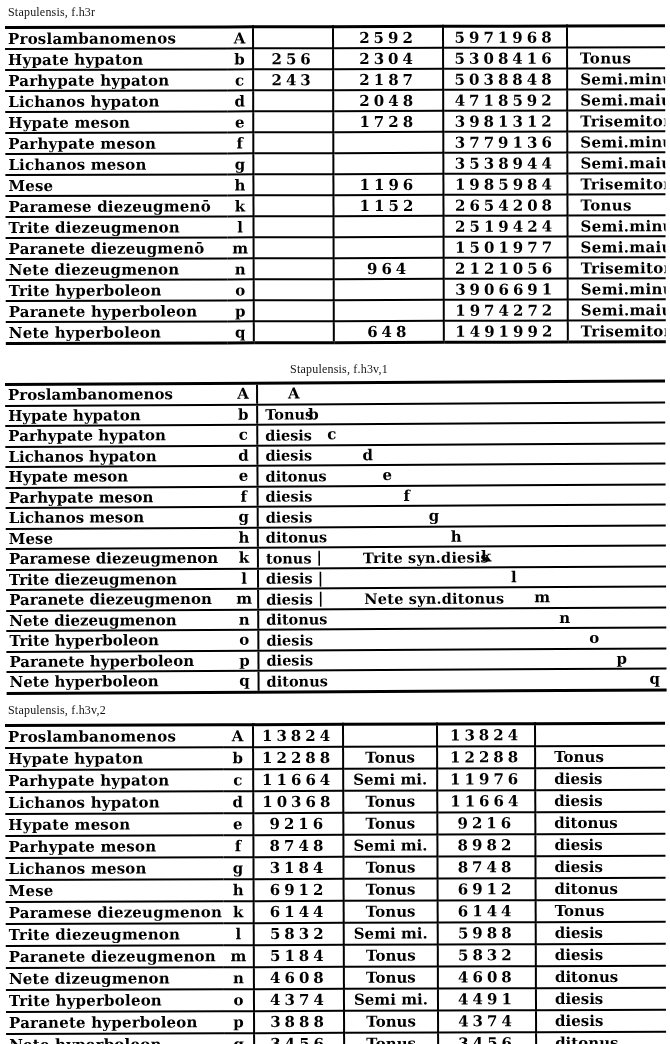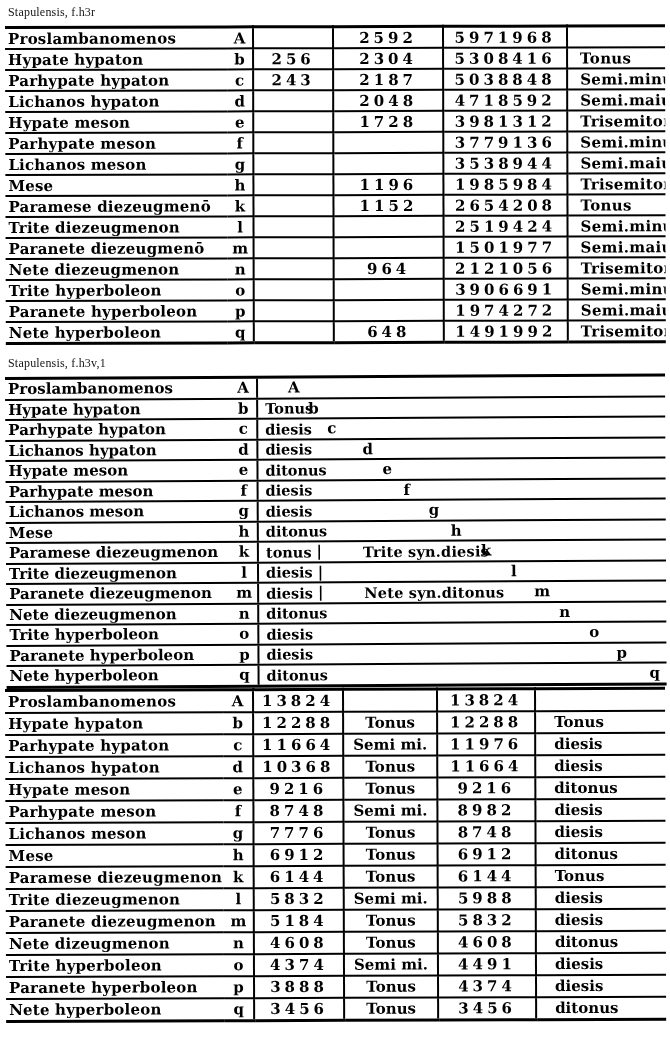--- a/index.html
+++ b/index.html
@@ -8,21 +8,21 @@
     background:#ffffff;color:#000;
     font-family:"DejaVu Serif", serif;
     overflow:hidden;
   }
   .caption{
     font-family:"Liberation Serif", serif;
     font-size:12px;color:#141414;
     margin:5px 0 6px 8px;
     letter-spacing:0.2px;
   }
-  .caption.mid{margin-top:11px;}
+  .caption.mid{margin-top:17px;text-align:center;}
   .caption.low{margin-top:8px;}
 
   table{
     border-collapse:collapse;table-layout:fixed;
     width:660px;margin-left:5px;
     border-top:3px solid #000;
   }
   td{
     border-bottom:2px solid #000;
     font-weight:bold;white-space:nowrap;overflow:hidden;
@@ -293,20 +293,21 @@
         <span class="stair" style="left: 610px;">p</span>
       </div>
       <div class="row2">
         <span class="n2name">Nete hyperboleon</span>
         <span class="l2">q</span>
         <span class="i2">ditonus</span>
         <span class="stair" style="left: 643px;">q</span>
       </div>
     </div>
 
+  <div class="caption low">Stapulensis, f.h3v,2</div>
 
   <table class="t3">
     <colgroup>
       <col style="width:218px">
         <col style="width:30px">
         <col style="width:90px">
       <col style="width:94px">
         <col style="width:98px">
         <col style="width:130px">
     </colgroup>
@@ -355,21 +356,21 @@
           <td class="name">Parhypate meson</td>
           <td class="ltr">f</td>
           <td class="num">8748</td>
           <td class="ictr">Semi mi.</td>
           <td class="num">8982</td>
           <td class="ipad">diesis</td>
         </tr>
         <tr>
           <td class="name">Lichanos meson</td>
           <td class="ltr">g</td>
-          <td class="num">7776</td>
+          <td class="num">3184</td>
           <td class="ictr">Tonus</td>
           <td class="num">8748</td>
           <td class="ipad">diesis</td>
         </tr>
         <tr>
           <td class="name">Mese</td>
           <td class="ltr">h</td>
           <td class="num">6912</td>
           <td class="ictr">Tonus</td>
           <td class="num">6912</td>

